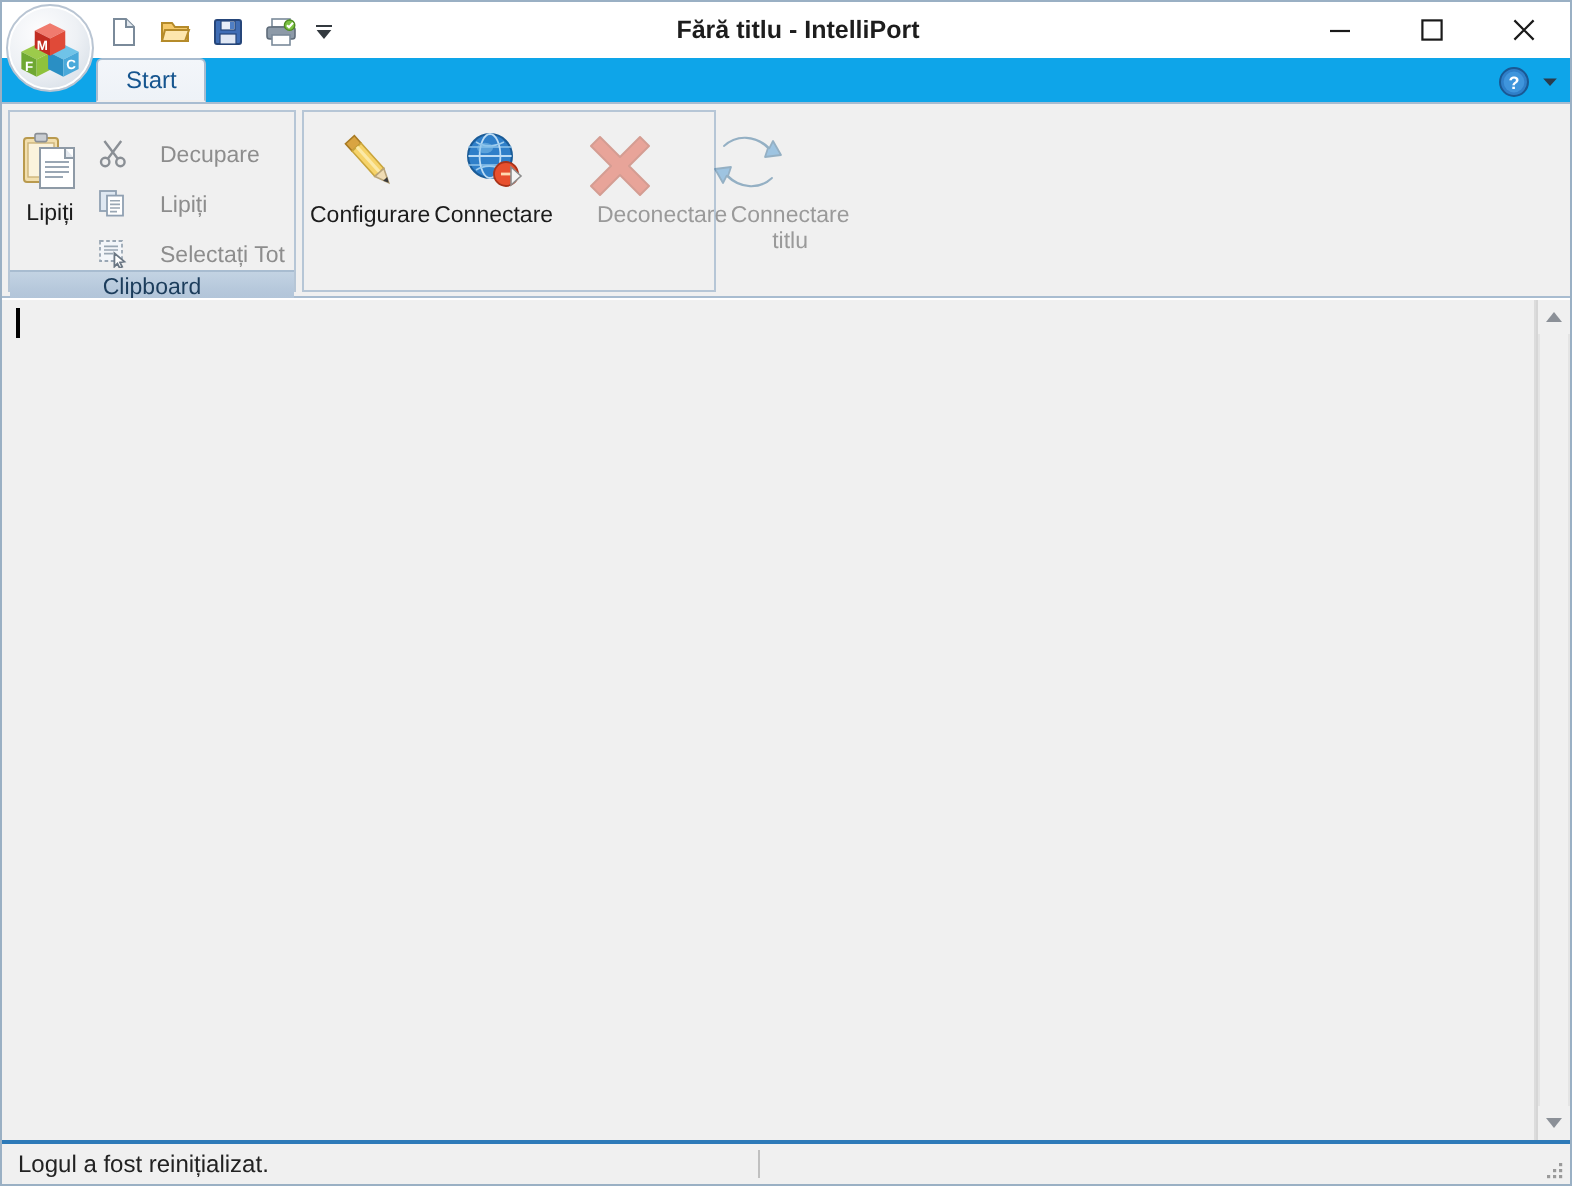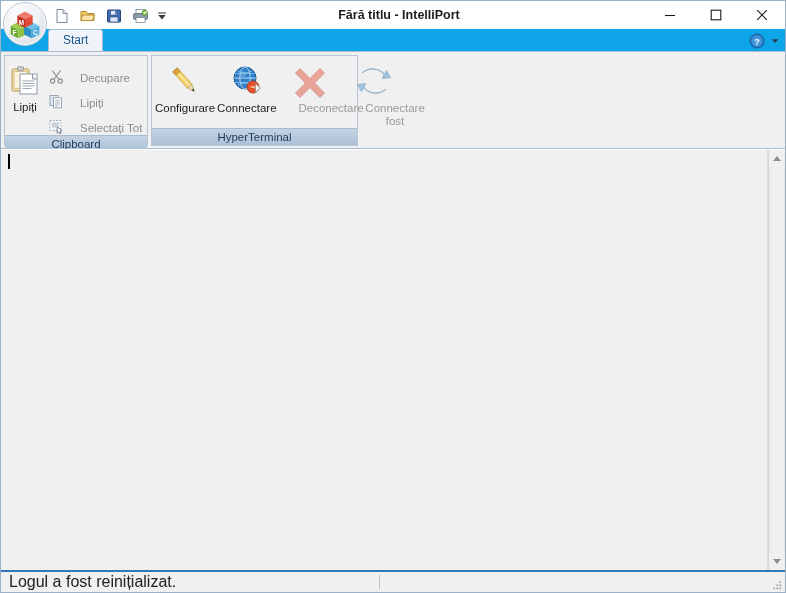--- a/index.html
+++ b/index.html
@@ -370,21 +370,21 @@
     border-top: 2px solid #2e7ab8;
     display: flex;
     align-items: center;
     box-sizing: border-box;
   }
   .status-pane {
     height: 20px;
     display: flex;
     align-items: center;
     padding: 0 8px;
-    font-size: 16px;
+    font-size: 12px;
     color: #222;
     box-sizing: border-box;
   }
   .status-pane.first { width: 378px; flex: 0 0 378px; }
   .status-sep {
     width: 1px;
     height: 14px;
     background: #c0c0c0;
     flex: 0 0 1px;
   }
@@ -620,26 +620,25 @@
 
         <div class="ht-btn disabled">
           <div class="bicon">
             <svg width="34" height="34" viewBox="0 0 34 34">
               <path d="M5 9c7-6 16-5 22 1l-1.5 4.5 8-1-4-7-1.8 3.6C21 3.5 11 3 5 9z" fill="#3d8fd1" stroke="#27638f" stroke-width="0.9" stroke-linejoin="round"></path>
               <path d="M29 25c-7 6-16 5-22-1l1.5-4.5-8 1 4 7 1.8-3.6C13 30.5 23 31 29 25z" fill="#3d8fd1" stroke="#27638f" stroke-width="0.9" stroke-linejoin="round"></path>
             </svg>
           </div>
           <div class="blabel">
             <span>Connectare</span><br>
-            <span>fost</span>
+            <span>titlu</span>
           </div>
         </div>
 
       </div>
-      <div class="rgroup-label">HyperTerminal</div>
     </div>
   </div>
 
   <div class="terminal-wrap">
     <div class="terminal">
       <div class="caret"></div>
       <div class="terminal-text"></div>
     </div>
     <div class="vscroll">
       <div class="vs-btn">

